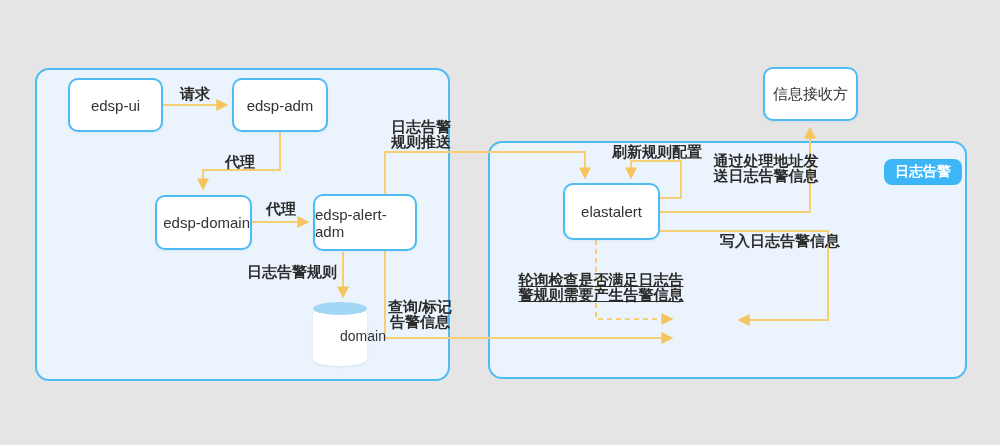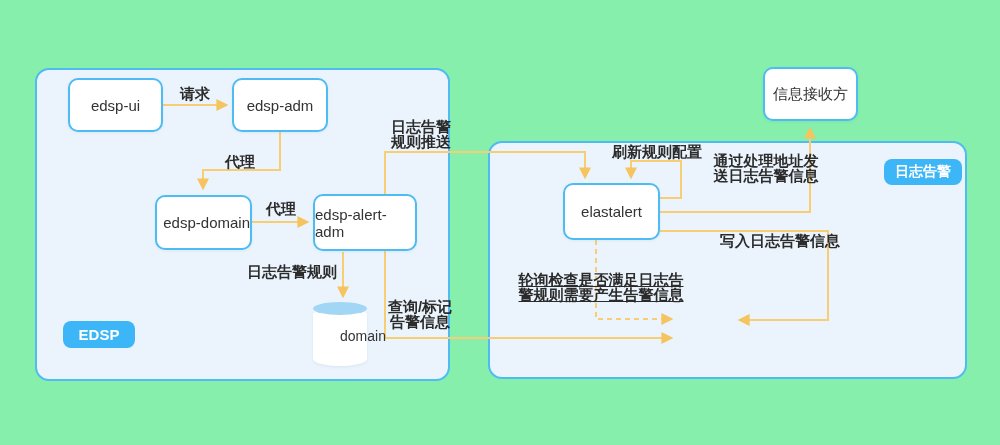--- a/index.html
+++ b/index.html
@@ -1,19 +1,19 @@
 <!DOCTYPE html>
 <html><head>
 <meta charset="utf-8">
 <style>
   * { margin:0; padding:0; box-sizing:border-box; }
   html,body { background:#fff; }
   .canvas {
     position:relative; width:1000px; height:445px;
-    font-family:"Liberation Sans", sans-serif; background:#86efac;
+    font-family:"Liberation Sans", sans-serif; background:#e5e5e5;
     overflow:hidden;
   }
   .container {
     position:absolute; background:#EBF4FC;
     border:2px solid #4EBBF3; border-radius:14px; z-index:1;
   }
   .arrows { position:absolute; left:0; top:0; z-index:2; }
   .box {
     position:absolute; background:#fff; border:2px solid #4EBBF3;
     border-radius:10px; z-index:3; display:flex; align-items:center;
@@ -91,23 +91,20 @@
   <div class="box" style="left:763px; top:67px; width:95px; height:54px;">
     <span>信息接收方</span>
   </div>
 
   <div class="cyl" style="left:313px; top:302px; width:54px; height:64px;">
     <div class="cyl-body"></div>
     <div class="cyl-top"></div>
     <div class="cyl-label">domain</div>
   </div>
 
-  <div class="tag" style="left:63px; top:321px; width:72px; height:27px;">
-    <span>EDSP</span>
-  </div>
   <div class="tag" style="left:884px; top:159px; width:78px; height:26px; font-size:14px;">
     <span>日志告警</span>
   </div>
 
   <div class="lbl" style="left:195px; top:86px;">请求</div>
   <div class="lbl" style="left:240px; top:154px;">代理</div>
   <div class="lbl" style="left:281px; top:201px;">代理</div>
   <div class="lbl" style="left:292px; top:264px;">日志告警规则</div>
   <div class="lbl" style="left:421px; top:119px;">日志告警
 规则推送</div>

